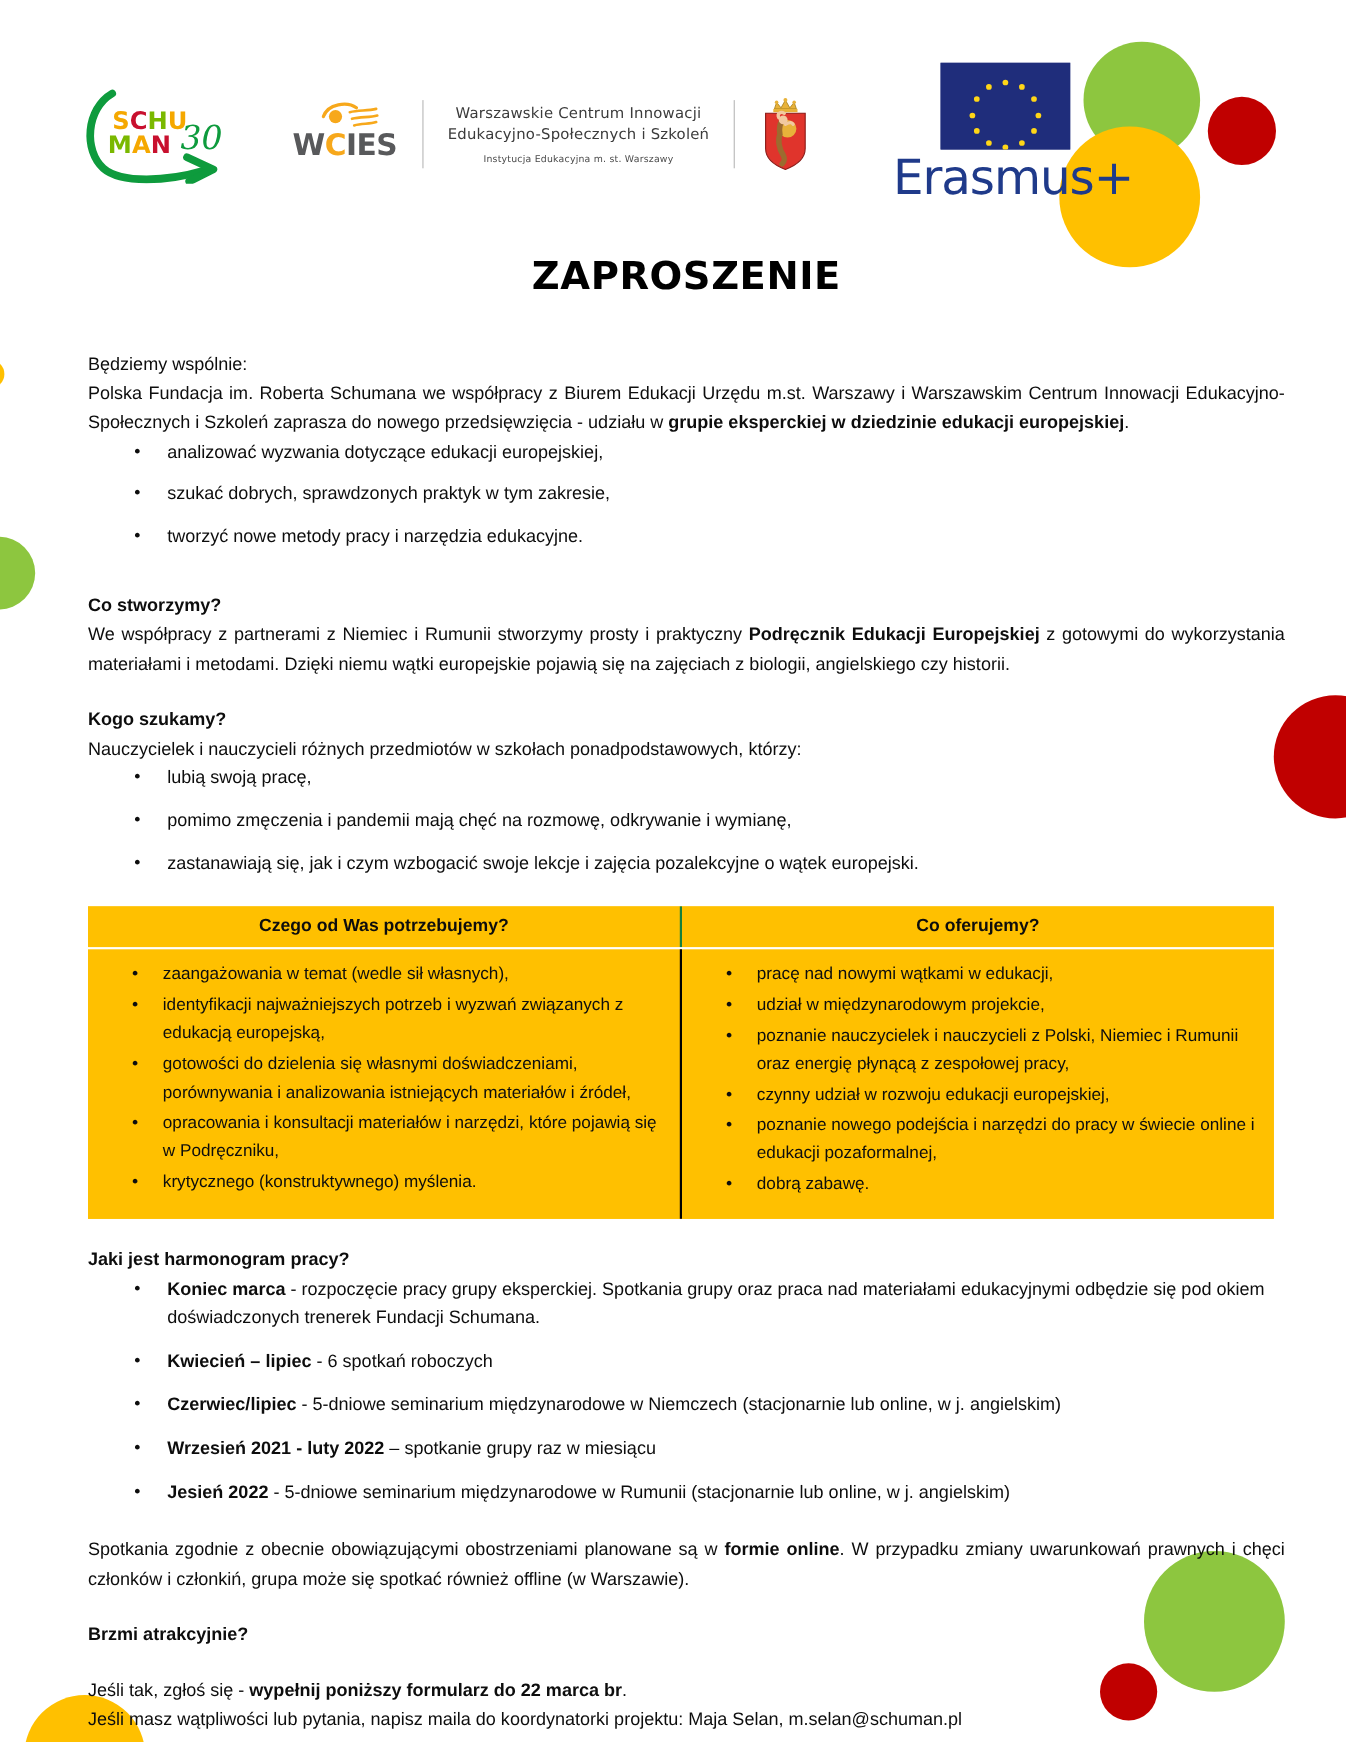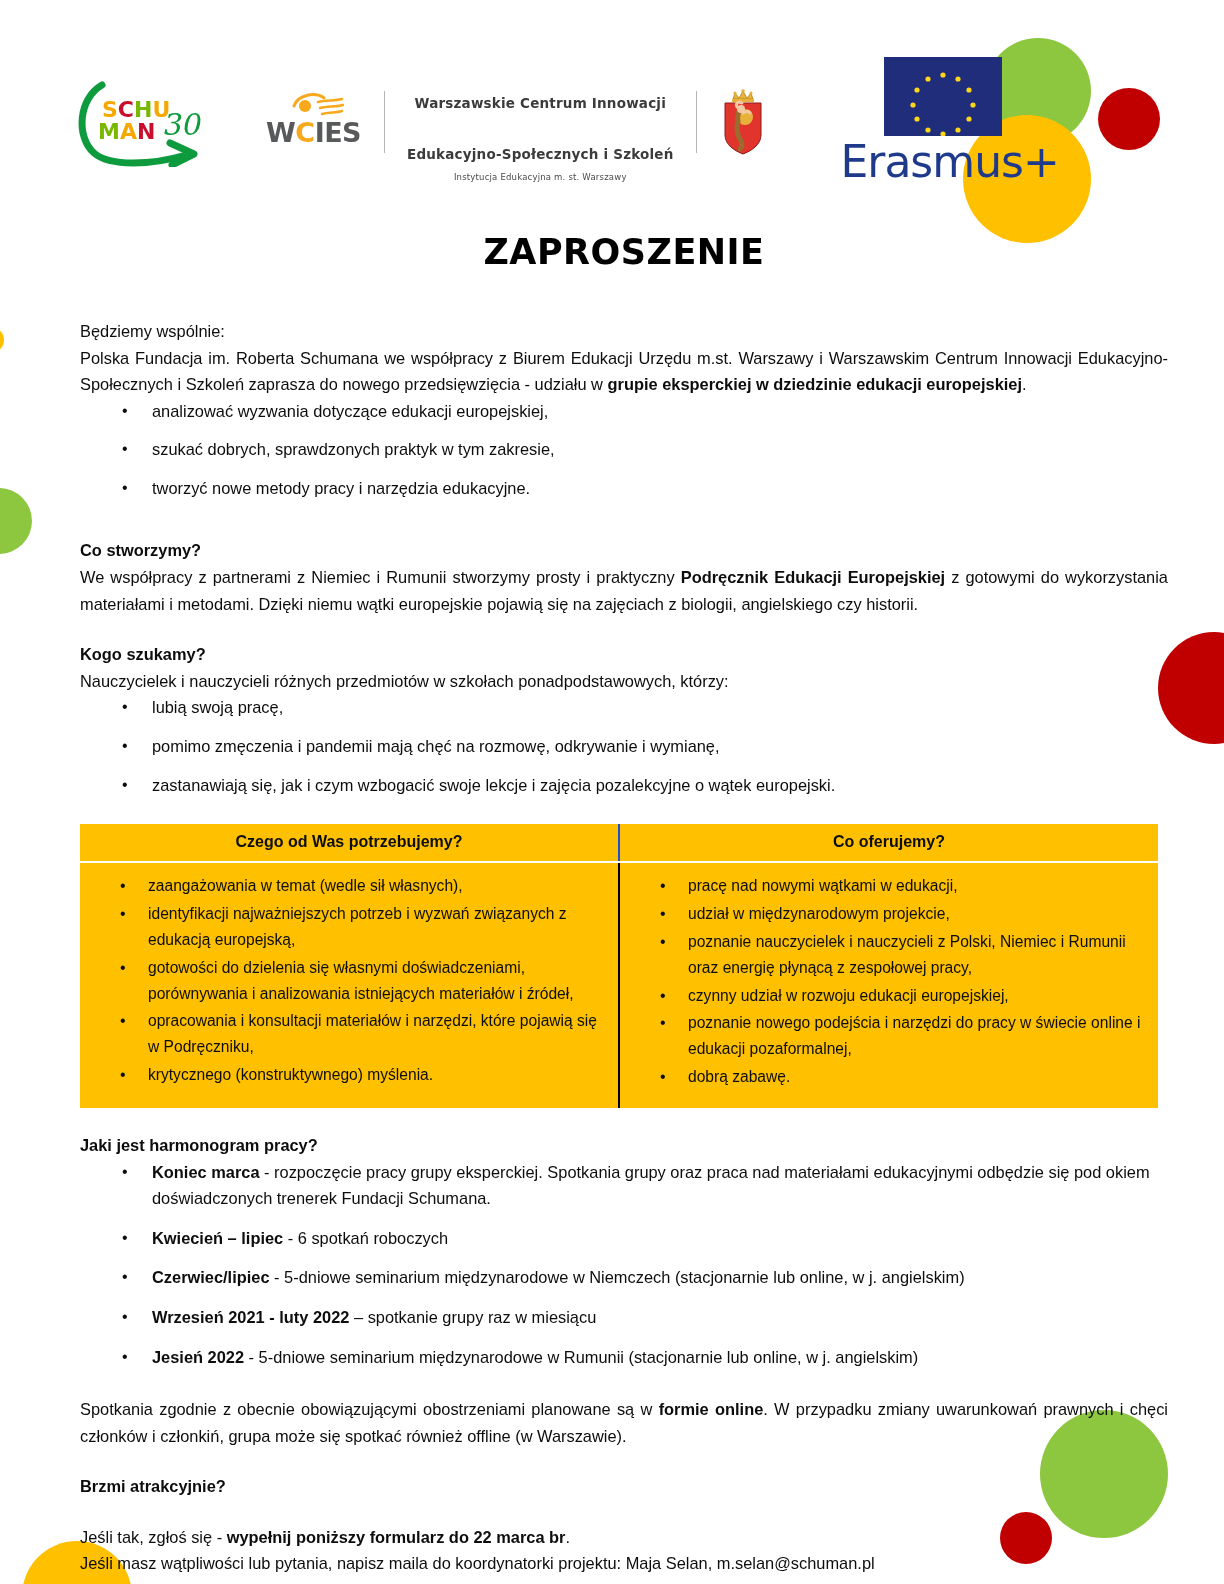--- a/index.html
+++ b/index.html
@@ -77,27 +77,26 @@
   }
   .wcies-word .c { color:#F7A81B; }
   .wcies-swoosh { position:absolute; left:24px; top:0px; }
   .vline { width:1px; height:62px; background:#b7b7b7; margin:0 10px; }
   .wcies-text {
     padding: 0 12px;
     text-align: center;
   }
   .wcies-text .line1 {
     font-family:"DejaVu Sans", sans-serif;
-    font-weight:bold;
+    font-weight:normal;
     font-size:13.5px;
     line-height:1.35;
     color:#3b3b3b;
     white-space: nowrap;
     letter-spacing:0.2px;
-    margin-top:32px;
   }
   .wcies-text .line2 {
     font-family:"DejaVu Sans", sans-serif;
     font-size:8.5px;
     color:#4a4a4a;
     margin-top:9px;
     white-space: nowrap;
     letter-spacing:0.2px;
   }
   .crest { width:44px; height:66px; margin: 0 14px; }
@@ -343,21 +342,21 @@
 
     <ul class="bul">
       <li>lubią swoją pracę,</li>
       <li>pomimo zmęczenia i pandemii mają chęć na rozmowę, odkrywanie i wymianę,</li>
       <li>zastanawiają się, jak i czym wzbogacić swoje lekcje i zajęcia pozalekcyjne o wątek europejski.</li>
     </ul>
 
     <table class="tbl">
       <thead>
         <tr>
-          <th style="border-right:2px solid #1d4ed8;margin-left:34px;">Czego od Was potrzebujemy?</th>
+          <th style="border-right:2px solid #15803d;margin-left:34px;">Czego od Was potrzebujemy?</th>
           <th>Co oferujemy?</th>
         </tr>
       </thead>
       <tbody>
         <tr>
           <td class="left-cell">
             <ul>
               <li>zaangażowania w temat (wedle sił własnych),</li>
               <li>identyfikacji najważniejszych potrzeb i wyzwań związanych z edukacją europejską,</li>
               <li>gotowości do dzielenia się własnymi doświadczeniami, porównywania i analizowania istniejących materiałów i źródeł,</li>

